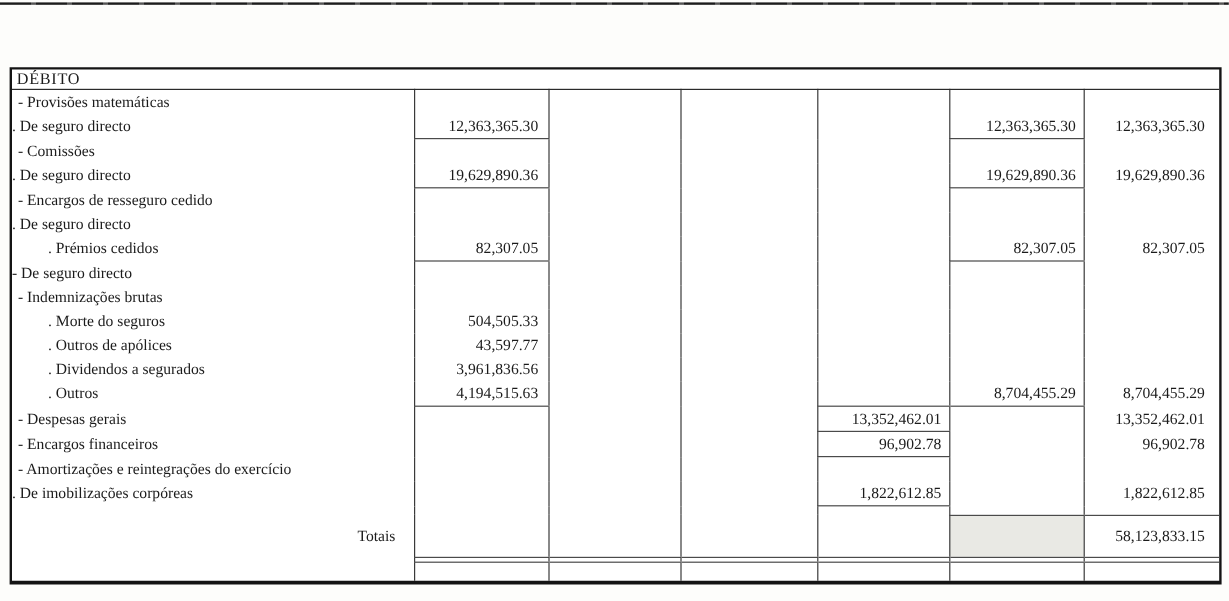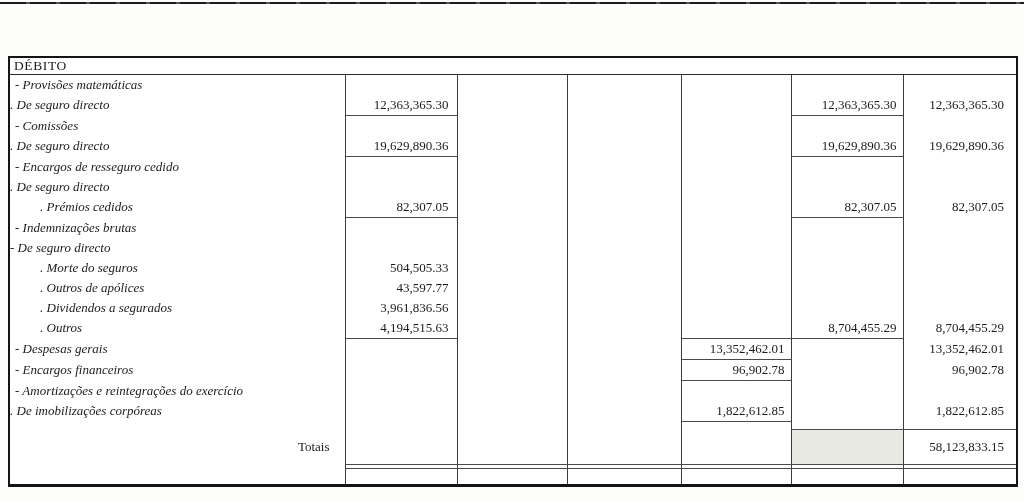--- a/index.html
+++ b/index.html
@@ -22,21 +22,21 @@
   }
   table{border-collapse:collapse;table-layout:fixed;width:100%;}
   td,th{padding:0;margin:0;font-weight:normal;vertical-align:middle;overflow:hidden;white-space:nowrap;}
   tr.title-row td{height:16px;border-bottom:1px solid #2a2a2a;
     font-size:13.5px;letter-spacing:.6px;padding-left:4px;vertical-align:top;}
   tr.header-row th{height:40px;border-bottom:1px solid #4a4a4a;
     font-size:13px;line-height:1.22;text-align:center;white-space:normal;}
   .bl{border-left:1px solid #3a3a3a;}
   .hb{border-bottom:1px solid #4a4a4a;}
   tr.data-row td{height:20px;font-size:13px;}
-  td.lbl{text-align:left;font-style:italic;}
+  td.lbl{text-align:left;}
   .ind0{padding-left:5px;}
   .ind1{}
   .ind2{padding-left:30px;}
   td.num{text-align:right;font-size:12.5px;}
   td.c-vida{padding-right:8px;}
   td.c-contas{padding-right:6px;}
   td.c-sub{padding-right:6px;}
   td.c-tot{padding-right:12px;}
   tr.spacer-row td{height:7px;}
   tr.totals-row td{height:34px;font-size:13px;}
@@ -134,31 +134,31 @@
     <td class="lbl ind2">. Prémios cedidos</td>
     <td class="bl num c-vida hb">82,307.05</td>
     <td class="bl"></td>
           <td class="bl"></td>
     <td class="bl"></td>
     <td class="bl num c-sub hb">82,307.05</td>
     <td class="bl num c-tot">82,307.05</td>
   </tr>
 
   <tr class="data-row">
+    <td class="lbl ind1">- De seguro directo</td>
+    <td class="bl"></td>
+          <td class="bl"></td>
+    <td class="bl"></td>
+          <td class="bl"></td>
+    <td class="bl"></td>
+          <td class="bl"></td>
+  </tr>
+
+  <tr class="data-row">
     <td class="lbl ind0">- Indemnizações brutas</td>
-    <td class="bl"></td>
-          <td class="bl"></td>
-    <td class="bl"></td>
-          <td class="bl"></td>
-    <td class="bl"></td>
-          <td class="bl"></td>
-  </tr>
-
-  <tr class="data-row">
-    <td class="lbl ind1">- De seguro directo</td>
     <td class="bl"></td>
           <td class="bl"></td>
     <td class="bl"></td>
           <td class="bl"></td>
     <td class="bl"></td>
           <td class="bl"></td>
   </tr>
 
   <tr class="data-row">
     <td class="lbl ind2">. Morte do seguros</td>

